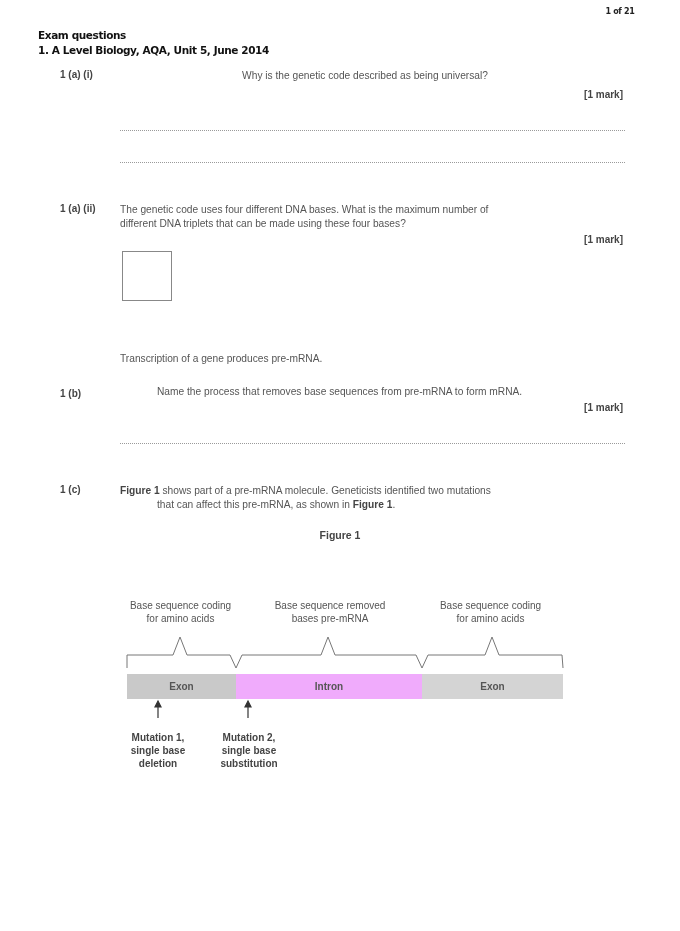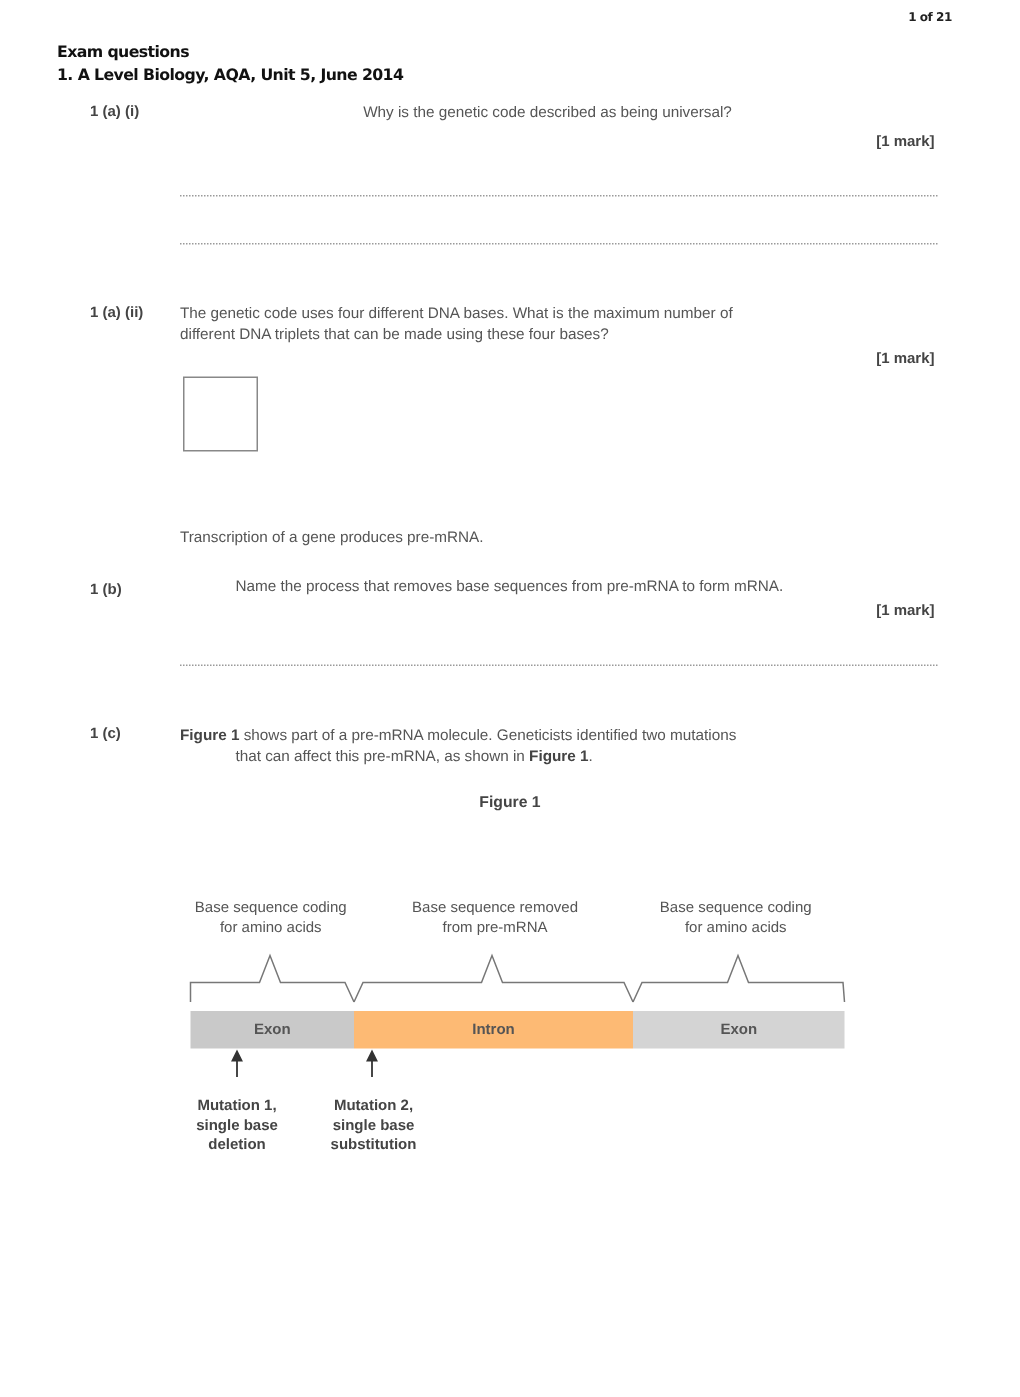--- a/index.html
+++ b/index.html
@@ -81,21 +81,21 @@
       top: 674px;
       height: 25px;
       display: flex;
       align-items: center;
       justify-content: center;
       font-size: 10px;
       font-weight: bold;
       color: #555;
     }
     .seg-exon1 { left: 127px; width: 109px; background: #c9c9c9; }
-    .seg-intron { left: 236px; width: 186px; background: #fdba74; color: #555; }
+    .seg-intron { left: 236px; width: 186px; background: #f0abfc; color: #555; }
     .seg-exon2 { left: 422px; width: 141px; background: #d4d4d4; }
     .mutation-label {
       font-size: 10px;
       font-weight: bold;
       color: #444;
       text-align: center;
       line-height: 13px;
     }
   </style>
 </head>
@@ -138,21 +138,21 @@
 
 <div>
   <div class="abs figure-title" style="top:529px;">Figure 1</div>
 
   <div class="abs fig-label" style="left:108px; top:599px; width:145px;">
     <div>Base sequence coding</div>
     <div>for amino acids</div>
   </div>
   <div class="abs fig-label" style="left:255px; top:599px; width:150px;">
     <div>Base sequence removed</div>
-    <div>from pre-mRNA</div>
+    <div>bases pre-mRNA</div>
   </div>
   <div class="abs fig-label" style="left:418px; top:599px; width:145px;">
     <div>Base sequence coding</div>
     <div>for amino acids</div>
   </div>
 
   <svg class="abs" style="left:0; top:0;" width="680" height="931">
     <g fill="none" stroke="#777" stroke-width="1">
 
       <path d="M127,668 L127,655 L173,655 L180,637 L187,655 L230,655 L236,668"></path>

